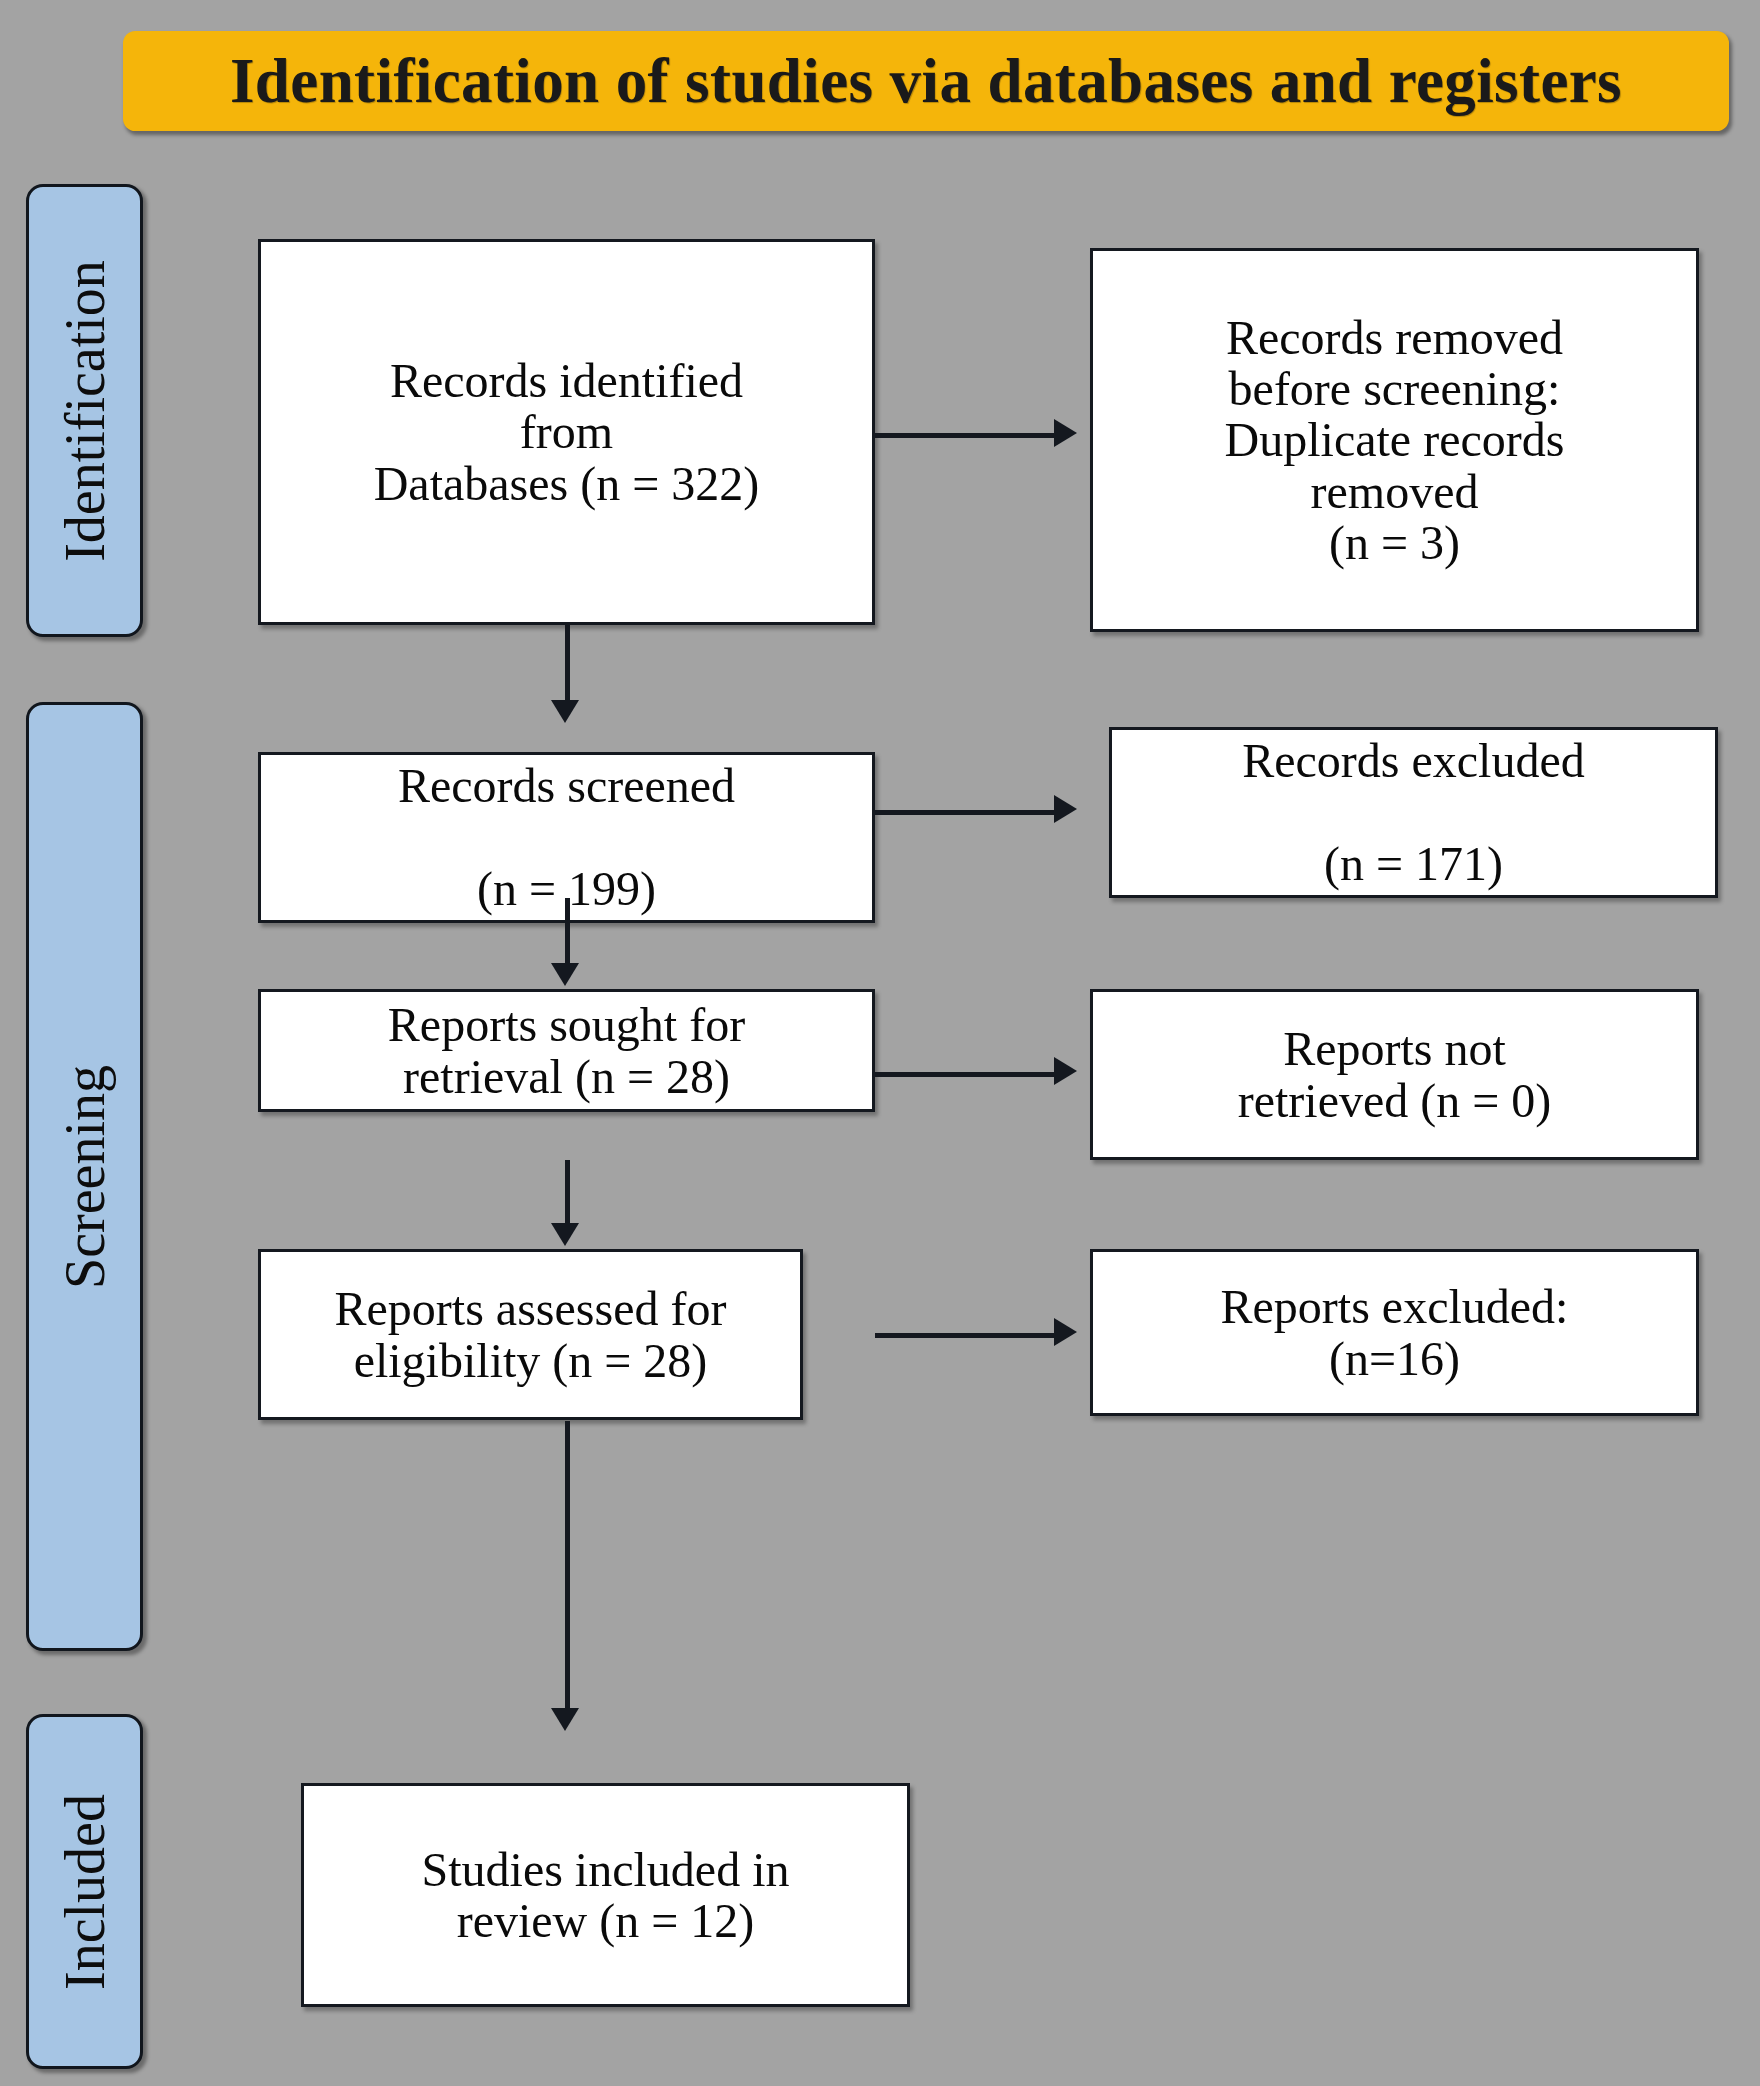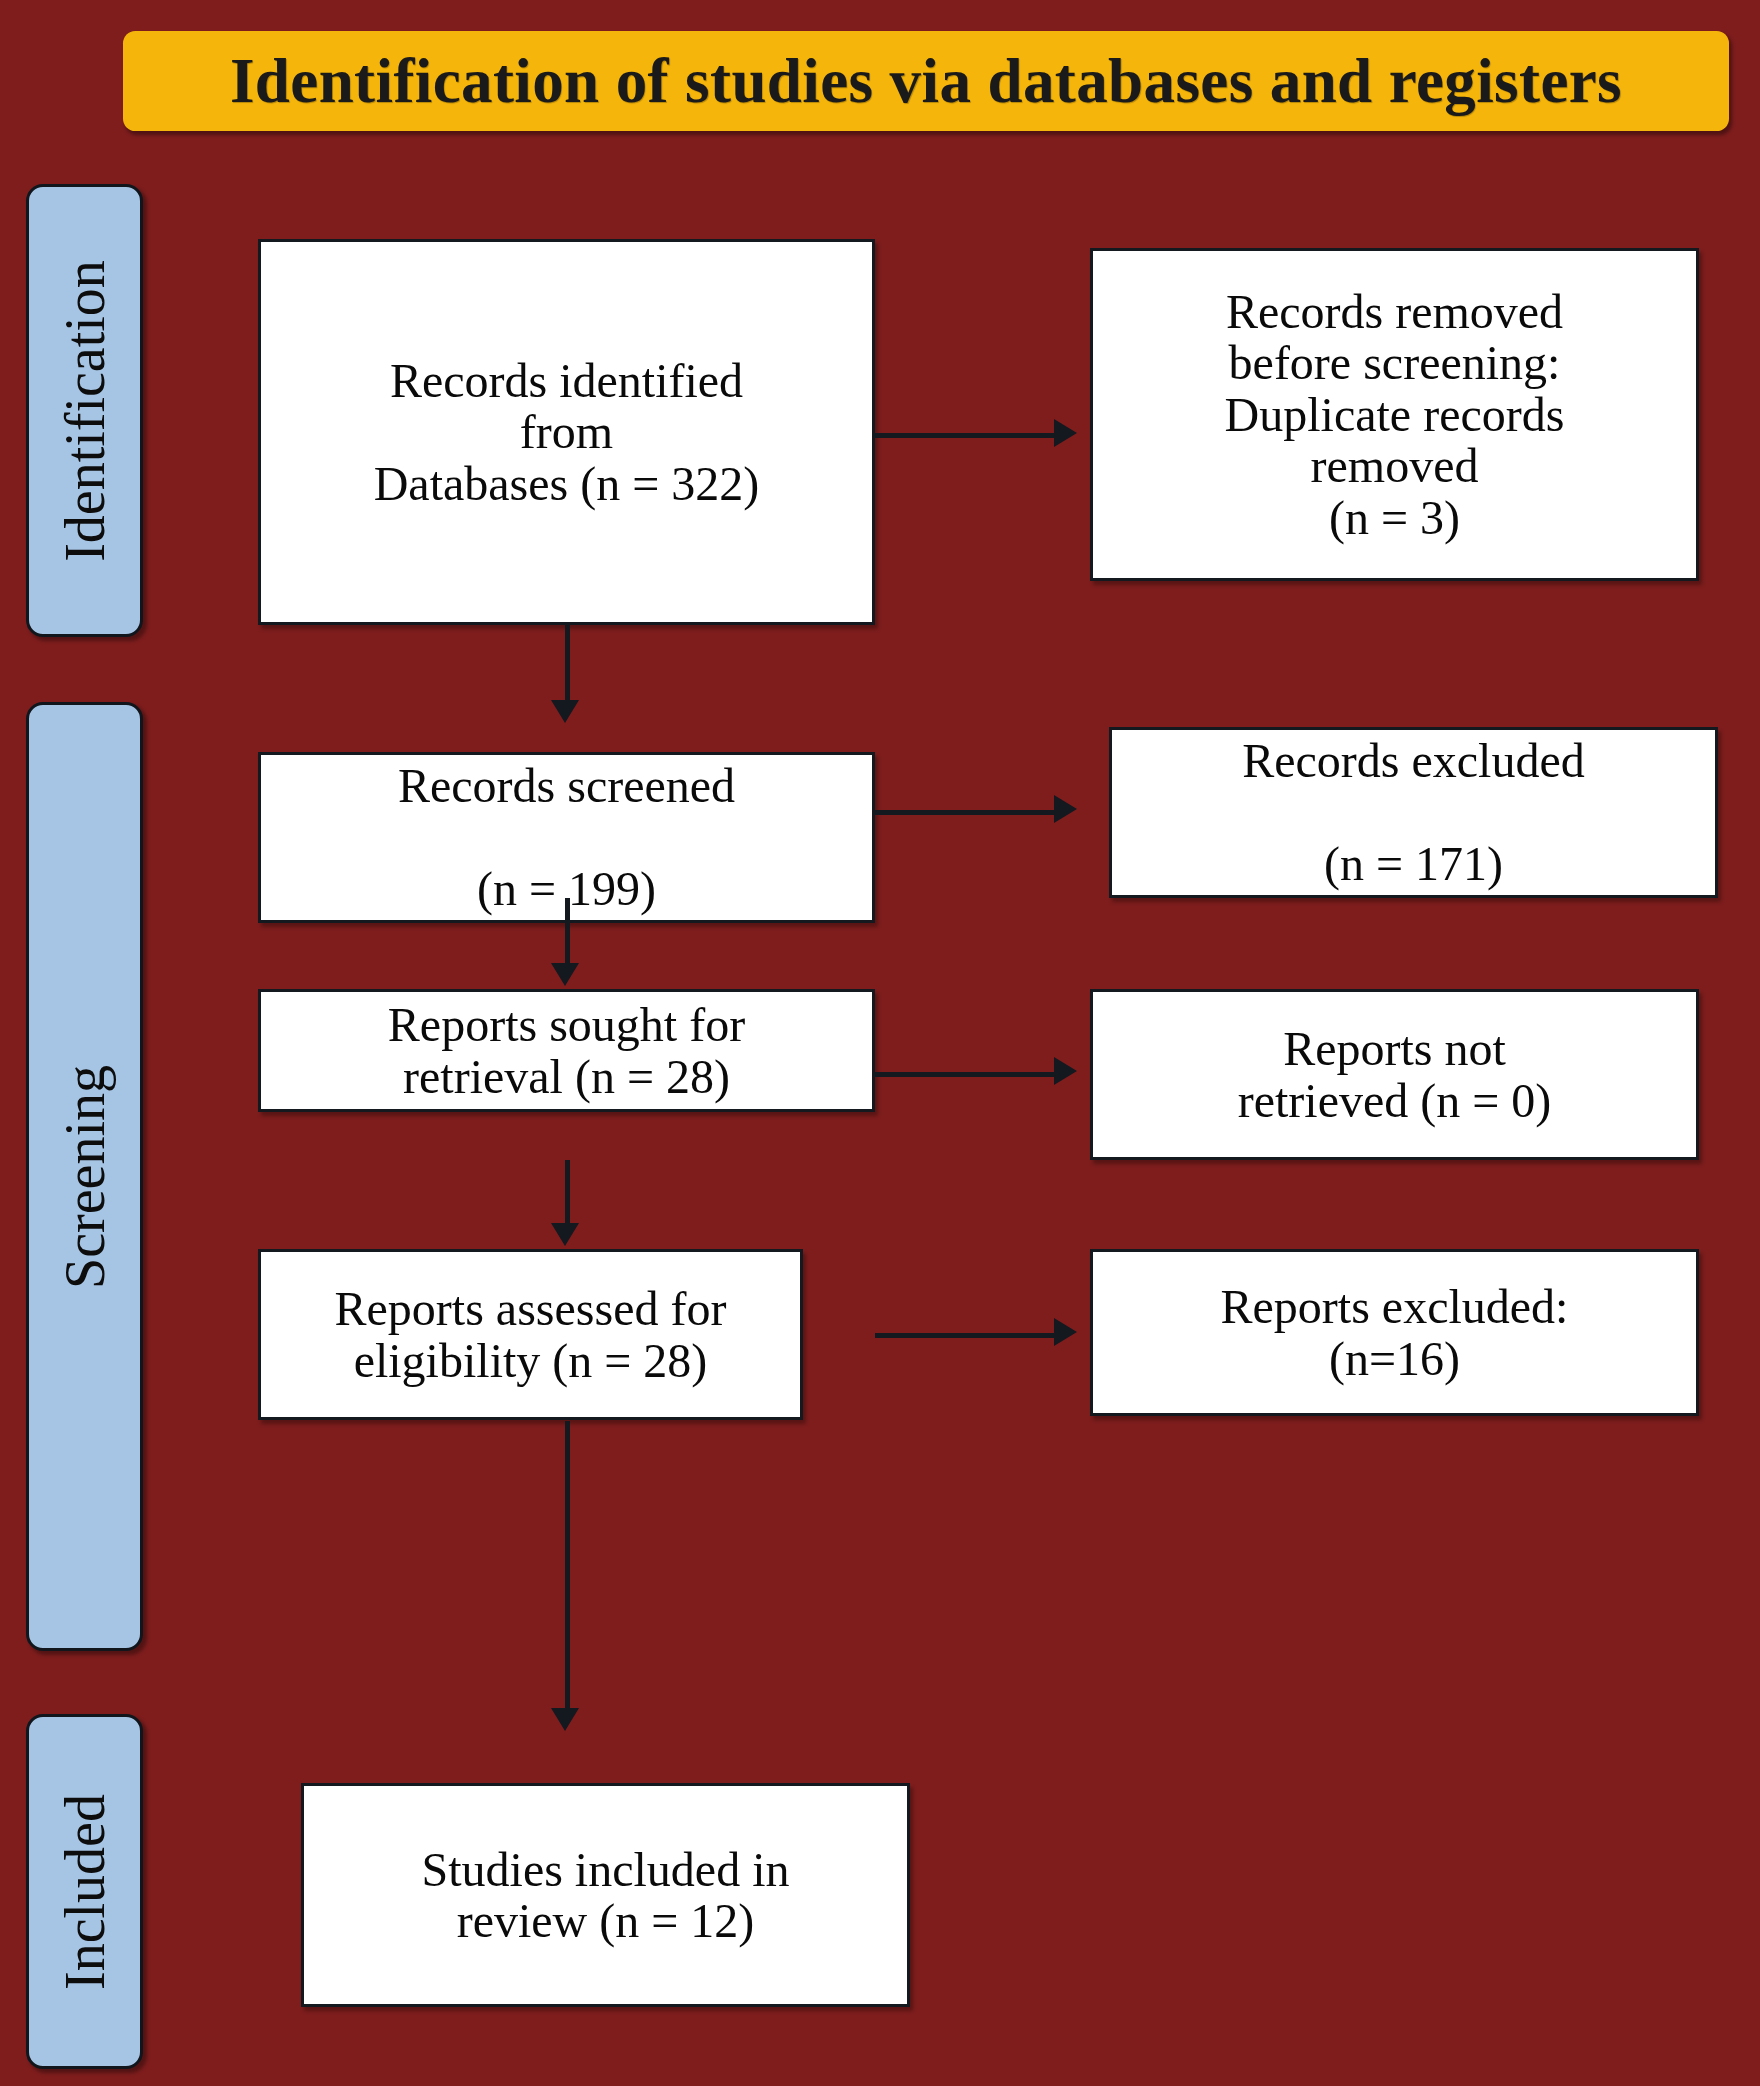--- a/index.html
+++ b/index.html
@@ -4,21 +4,21 @@
 <style>
   html, body {
     margin: 0;
     padding: 0;
     background: #ffffff;
   }
   #page {
     position: relative;
     width: 1761px;
     height: 2087px;
-    background: #7f1d1d;
+    background: #a3a3a3;
     font-family: "Liberation Serif", "DejaVu Serif", serif;
     overflow: hidden;
   }
 
   
   .banner {
     position: absolute;
     left: 123px;
     top: 31px;
     width: 1606px;
@@ -78,21 +78,21 @@
   }
   .fbox .txt {
     font-size: 48px;
     line-height: 1.07;
     color: #0a0a0a;
     padding: 0 10.8px;
     white-space: pre-line;
   }
 
   #box-identified   { left: 258px;  top: 239px;  width: 617px;  height: 386px; }
-  #box-removed      { left: 1090px; top: 248px;  width: 609px;  height: 333px; }
+  #box-removed      { left: 1090px; top: 248px;  width: 609px;  height: 384px; }
   #box-screened     { left: 258px;  top: 727px;  width: 617px;  height: 171px; margin-top: 25px; }
   #box-excluded     { left: 1090px; top: 727px;  width: 609px;  height: 171px; margin-left: 19px; }
   #box-sought       { left: 258px;  top: 989px; width: 617px;  height: 123px; }
   #box-notretrieved { left: 1090px; top: 989px; width: 609px;  height: 171px; }
   #box-assessed     { left: 258px;  top: 1249px; width: 545px;  height: 171px; }
   #box-repexcluded  { left: 1090px; top: 1249px; width: 609px;  height: 167px; }
   #box-included     { left: 301px;  top: 1735px; width: 609px;  height: 224px; margin-top: 48px; }
 
   
   .vline {

